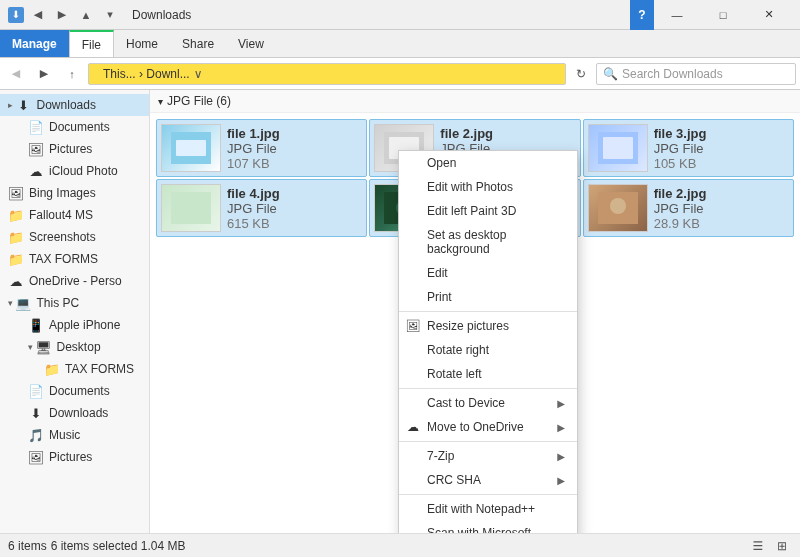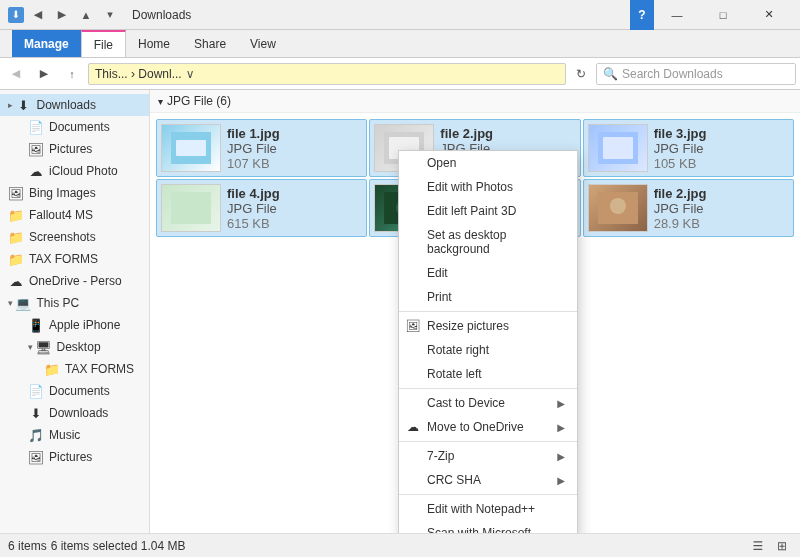--- a/index.html
+++ b/index.html
@@ -47,32 +47,32 @@
       cursor: pointer;
     }
 
     
     .ribbon-tabs {
       background: #f0f0f0;
       display: flex;
       align-items: flex-start;
       height: 28px;
       border-bottom: 1px solid #ccc;
-      padding-left: 12px;
+      padding-left: 0;
     }
     .ribbon-tab {
       padding: 4px 12px;
       font-size: 12px;
       cursor: pointer;
       height: 100%;
       display: flex;
       align-items: center;
       color: #333;
     }
-    .ribbon-tab.active { background: white; border-top: 2px solid #ec4899; border-left: 1px solid #ccc; border-right: 1px solid #ccc; }
+    .ribbon-tab.active { background: white; border-top: 2px solid #22c55e; border-left: 1px solid #ccc; border-right: 1px solid #ccc; }
     .ribbon-tab.manage {
       background: #2c7cd6;
       color: white;
       font-weight: 600;
     }
 
     
     .address-bar {
       background: white;
       height: 32px;
@@ -87,22 +87,22 @@
       display: flex; align-items: center; justify-content: center;
       cursor: pointer; color: #555; border-radius: 2px; font-size: 11px;
     }
     .nav-btn.disabled { color: #bbb; cursor: default; }
     .address-path {
       flex: 1;
       height: 22px;
       border: 1px solid #ccc;
       display: flex;
       align-items: center;
-      padding: 0 6px;
-      background: #fef9c3;
+      padding: 0 14px;
+      background: #fde047;
       border-radius: 2px;
       font-size: 12px;
       color: #333;
     }
     .address-path-chevron { color: #555; margin-left: 4px; }
     .search-box {
       width: 200px;
       height: 22px;
       border: 1px solid #ccc;
       display: flex;

